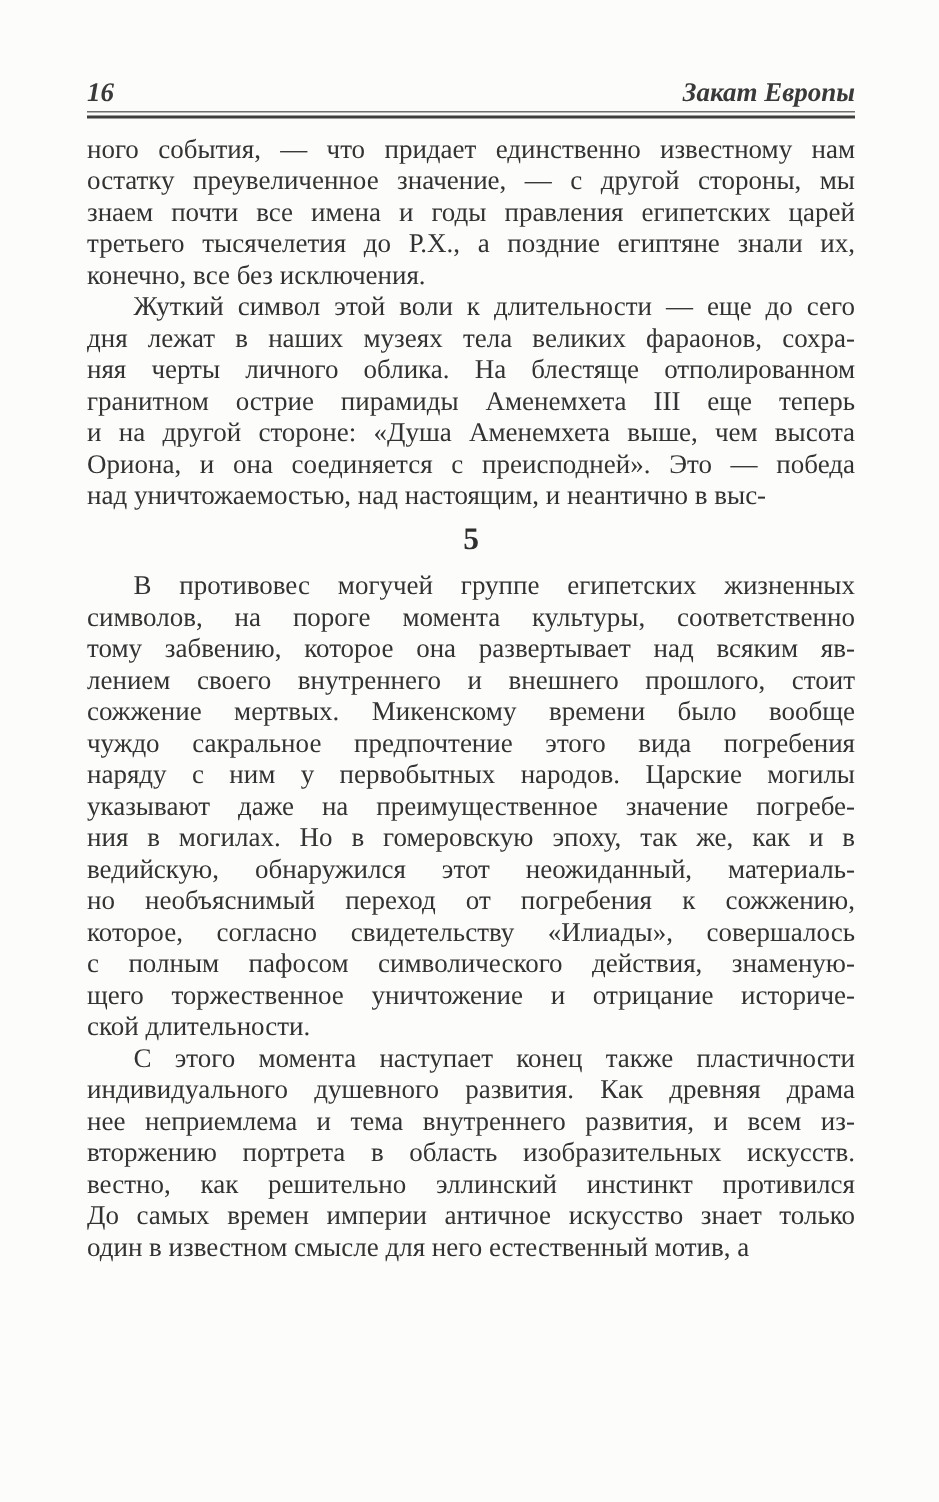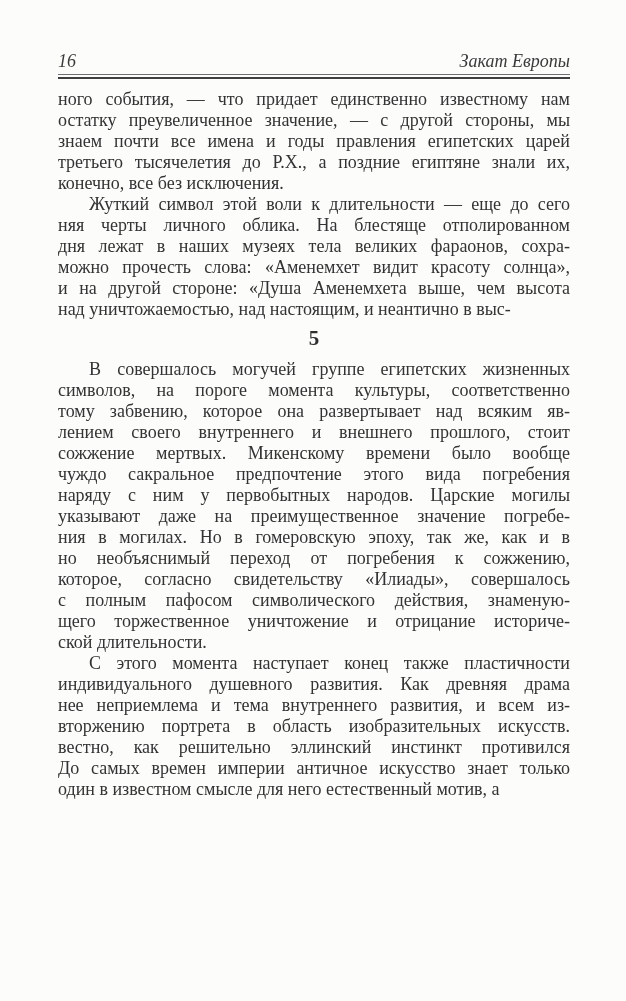--- a/index.html
+++ b/index.html
@@ -19,20 +19,21 @@
   }
   .running-head {
     display: flex;
     justify-content: space-between;
     align-items: baseline;
     margin: 51px 56px 0 58px;
     font-style: italic;
     font-size: 18px;
     line-height: 21px;
     color: #3a3a3a;
+    font-weight: bold;
   }
   .head-rule {
     margin: 2px 56px 0 58px;
     height: 2px;
     border-top: 1px solid #6f6f6f;
     border-bottom: 2px solid #3e3e3e;
   }
   .text-block {
     margin: 10px 56px 0 58px;
     font-size: 18px;
@@ -74,37 +75,39 @@
   <div class="text-block">
       <div class="para">
         <div class="line">ного события, — что придает единственно известному нам</div>
         <div class="line">остатку преувеличенное значение, — с другой стороны, мы</div>
         <div class="line">знаем почти все имена и годы правления египетских царей</div>
         <div class="line">третьего тысячелетия до Р.Х., а поздние египтяне знали их,</div>
         <div class="line">конечно, все без исключения.</div>
       </div>
       <div class="para indent">
         <div class="line">Жуткий символ этой воли к длительности — еще до сего</div>
+        <div class="line">дня лежат в наших музеях тела великих фараонов, сохра-</div>
         <div class="line">няя черты личного облика. На блестяще отполированном</div>
-        <div class="line">дня лежат в наших музеях тела великих фараонов, сохра-</div>
-        <div class="line">можно прочесть слова: «Аменемхет видит красоту солнца»,</div>
+        <div class="line">гранитном острие пирамиды Аменемхета III еще теперь</div>
         <div class="line">и на другой стороне: «Душа Аменемхета выше, чем высота</div>
+        <div class="line">Ориона, и она соединяется с преисподней». Это — победа</div>
         <div class="line">над уничтожаемостью, над настоящим, и неантично в выс-</div>
       </div>
       <div class="section-heading">5</div>
       <div class="para indent">
-        <div class="line">В совершалось могучей группе египетских жизненных</div>
+        <div class="line">В противовес могучей группе египетских жизненных</div>
         <div class="line">символов, на пороге момента культуры, соответственно</div>
         <div class="line">тому забвению, которое она развертывает над всяким яв-</div>
         <div class="line">лением своего внутреннего и внешнего прошлого, стоит</div>
         <div class="line">сожжение мертвых. Микенскому времени было вообще</div>
         <div class="line">чуждо сакральное предпочтение этого вида погребения</div>
         <div class="line">наряду с ним у первобытных народов. Царские могилы</div>
         <div class="line">указывают даже на преимущественное значение погребе-</div>
         <div class="line">ния в могилах. Но в гомеровскую эпоху, так же, как и в</div>
+        <div class="line">ведийскую, обнаружился этот неожиданный, материаль-</div>
         <div class="line">но необъяснимый переход от погребения к сожжению,</div>
         <div class="line">которое, согласно свидетельству «Илиады», совершалось</div>
         <div class="line">с полным пафосом символического действия, знаменую-</div>
         <div class="line">щего торжественное уничтожение и отрицание историче-</div>
         <div class="line">ской длительности.</div>
       </div>
       <div class="para indent">
         <div class="line">С этого момента наступает конец также пластичности</div>
         <div class="line">индивидуального душевного развития. Как древняя драма</div>
         <div class="line">нее неприемлема и тема внутреннего развития, и всем из-</div>

